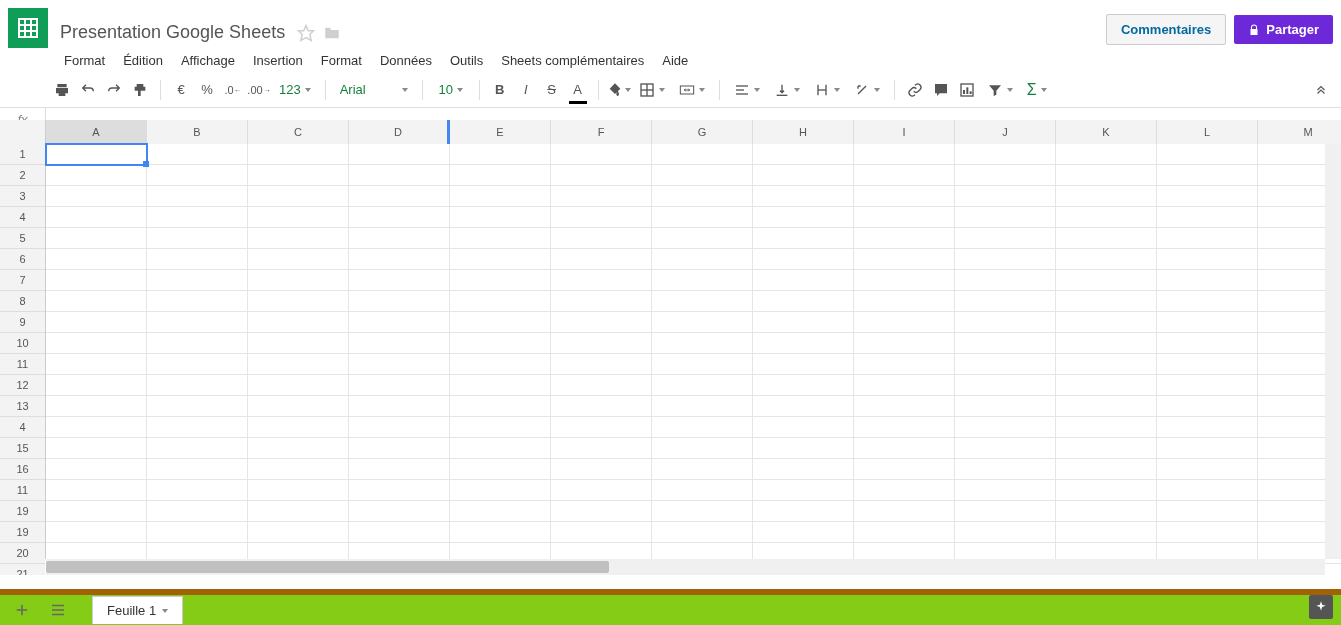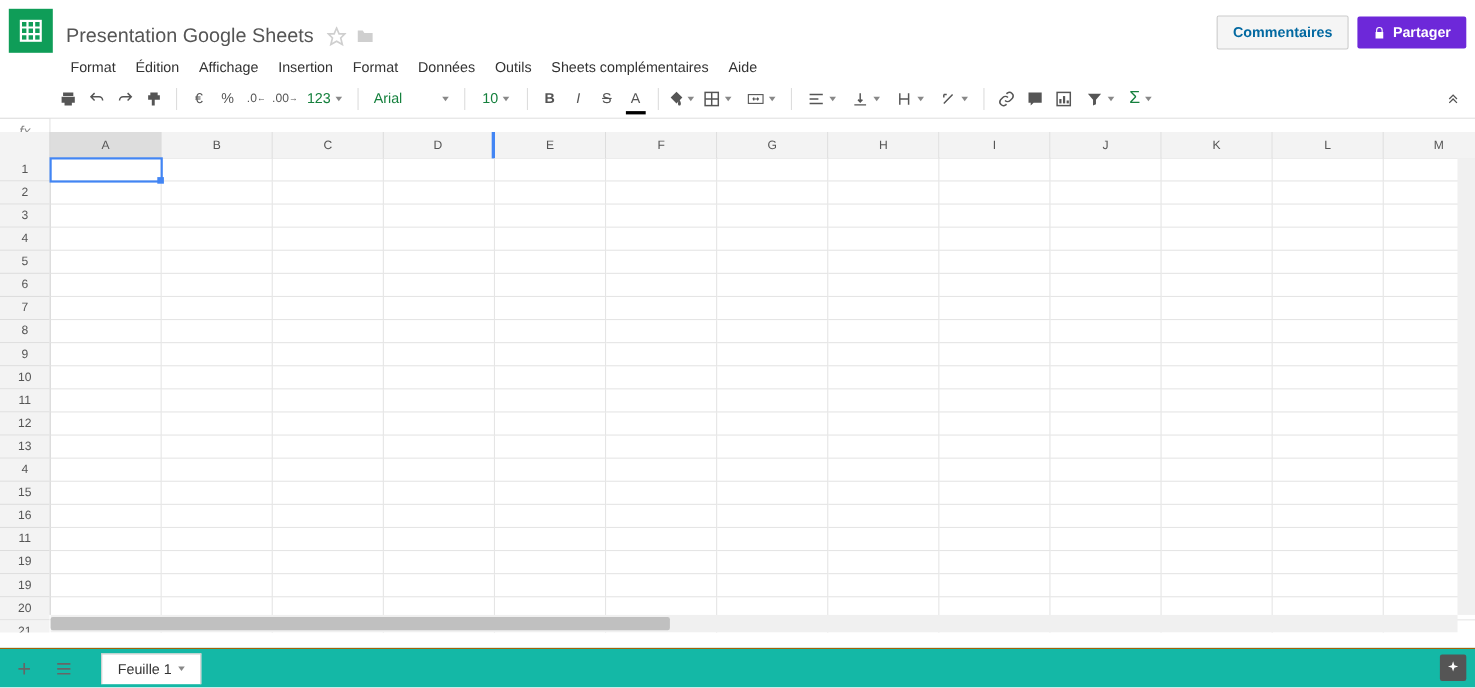--- a/index.html
+++ b/index.html
@@ -43,21 +43,21 @@
 .row-h { height: 21px; text-align: center; line-height: 21px; font-size: 11px; color: #555; border-bottom: 1px solid #ddd; cursor: pointer; background: #f3f3f3;}
 .cells { position: absolute; top: 24px; left: 46px; right: 0; bottom: 16px; }
 .cell-row { display: flex; height: 21px; }
 .cell { width: 101px; height: 21px; border-right: 1px solid #e5e5e5; border-bottom: 1px solid #e5e5e5; flex-shrink: 0; font-size: 12px; padding: 0 4px; }
 .sel-handle { position: absolute; width: 6px; height: 6px; background: #4285f4; }
 
 .hscroll { position: absolute; bottom: 0; left: 46px; right: 16px; height: 16px; background: #f0f0f0; }
 .hscroll-thumb { position: absolute; left: 0; top: 2px; height: 12px; width: 44%; background: #c0c0c0; border-radius: 2px; }
 .vscroll { position: absolute; right: 0; top: 24px; width: 16px; bottom: 16px; background: #f0f0f0; }
 
-.sheet-tabs { position: absolute; bottom: 0; left: 0; right: 0; height: 36px; border-top: 1px solid #a16207; display: flex; align-items: center; padding: 0 8px; gap: 8px; background: #14b8a6;}
+.sheet-tabs { position: absolute; bottom: 0; left: 0; right: 0; height: 36px; border-top: 6px solid #a16207; display: flex; align-items: center; padding: 0 8px; gap: 8px; background: #84cc16;}
 .sheet-btn { width: 28px; height: 28px; display: flex; align-items: center; justify-content: center; cursor: pointer; color: #666; }
 .sheet-tab { background: #fff; border: 1px solid #ccc; border-bottom: none; padding: 6px 14px; font-size: 13px; color: #333; cursor: pointer; display: flex; align-items: center; gap: 6px; margin-left: 12px;}
 .explore { position: absolute; right: 8px; bottom: 6px; width: 24px; height: 24px; background: #555; border-radius: 2px; cursor: pointer; display:flex; align-items:center; justify-content:center;}
 </style>
 </head>
 <body>
 
 <div class="header">
   <div class="logo">
     <svg viewBox="0 0 24 24" fill="none" stroke="#fff" stroke-width="2">

